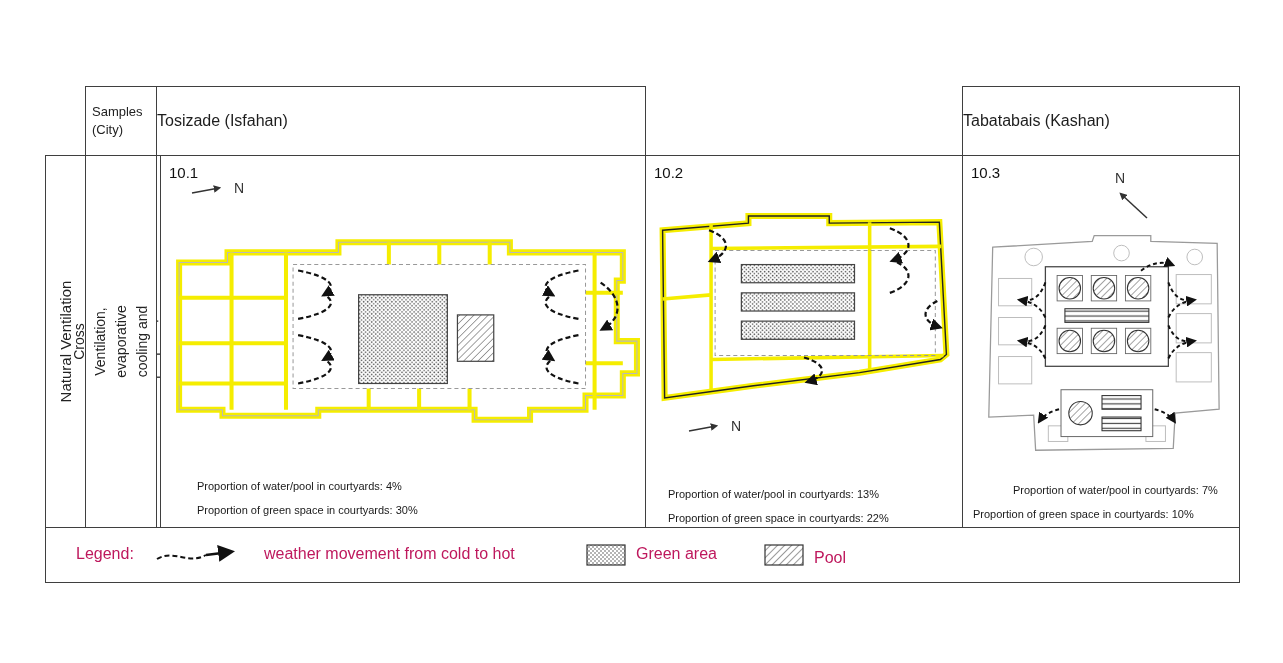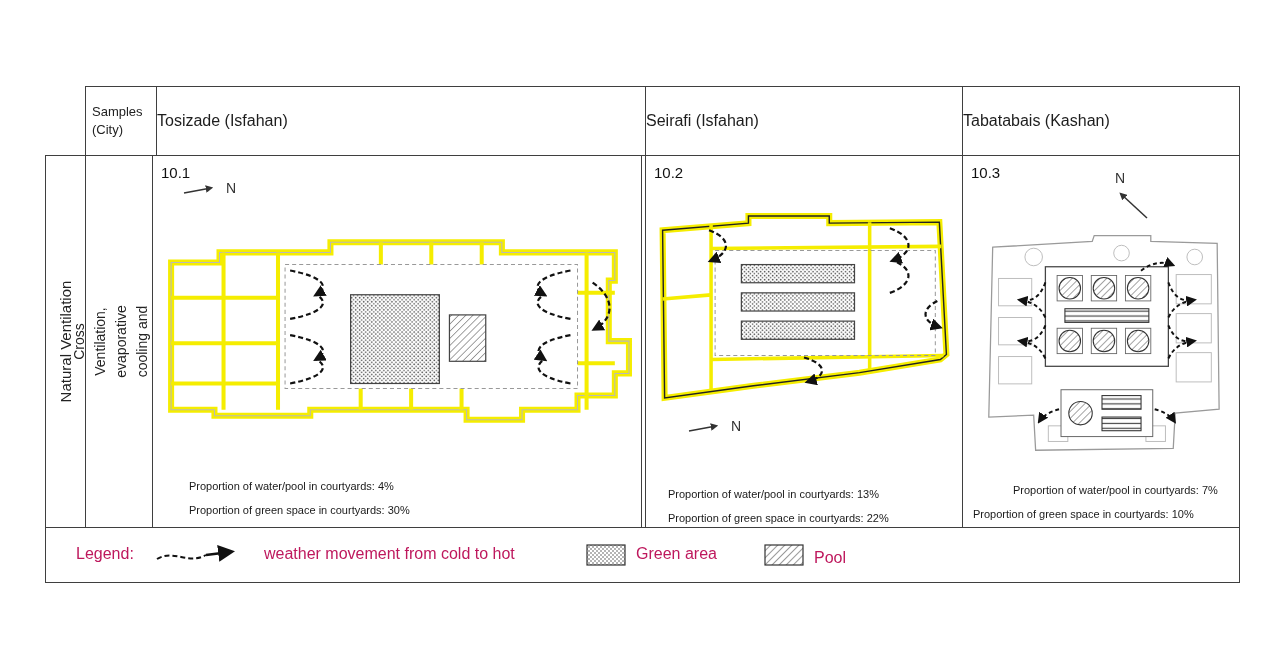--- a/index.html
+++ b/index.html
@@ -24,38 +24,35 @@
 <body>
 
 <div id="stage">
 
   <div class="cell samples" style="left:85px;top:86px;width:72px;height:70px;">
     <span>Samples (City)</span>
   </div>
   <div class="cell hdr" style="left:156px;top:86px;width:490px;height:70px;">
     <span>Tosizade  (Isfahan)</span>
   </div>
-  <div class="cell hdr" style="left:645px;top:86px;width:318px;height:70px;">
-    <span>Seirafi (Isfahan)</span>
-  </div>
   <div class="cell hdr" style="left:962px;top:86px;width:278px;height:70px;">
     <span>Tabatabais (Kashan)</span>
   </div>
 
   <div class="cell rotwrap" style="left:45px;top:155px;width:41px;height:373px;">
     <div class="rot" style="font-size:15px;">Natural Ventilation</div>
   </div>
   <div class="cell rotwrap" style="left:85px;top:155px;width:72px;height:373px;">
     <div class="rot2">
       <div>Cross Ventilation,</div>
       <div>evaporative cooling  and landscaping</div>
     </div>
   </div>
 
-  <div class="cell" style="left:152px;top:155px;width:490px;height:373px;">
+  <div class="cell" style="left:160px;top:155px;width:490px;height:373px;">
     <div class="fignum">10.1</div>
 
     <div class="north" style="left:28px;top:24px;">
       <svg width="40" height="18" viewBox="0 0 40 18">
         <defs>
           <marker id="ar-n1" viewBox="0 0 10 10" refX="7" refY="5" markerWidth="5" markerHeight="5" orient="auto">
             <path d="M0,0 L10,5 L0,10 Z" fill="#333"></path>
           </marker>
         </defs>
         <line x1="3" y1="13" x2="30" y2="8" stroke="#333" stroke-width="1.5" marker-end="url(#ar-n1)"></line>

